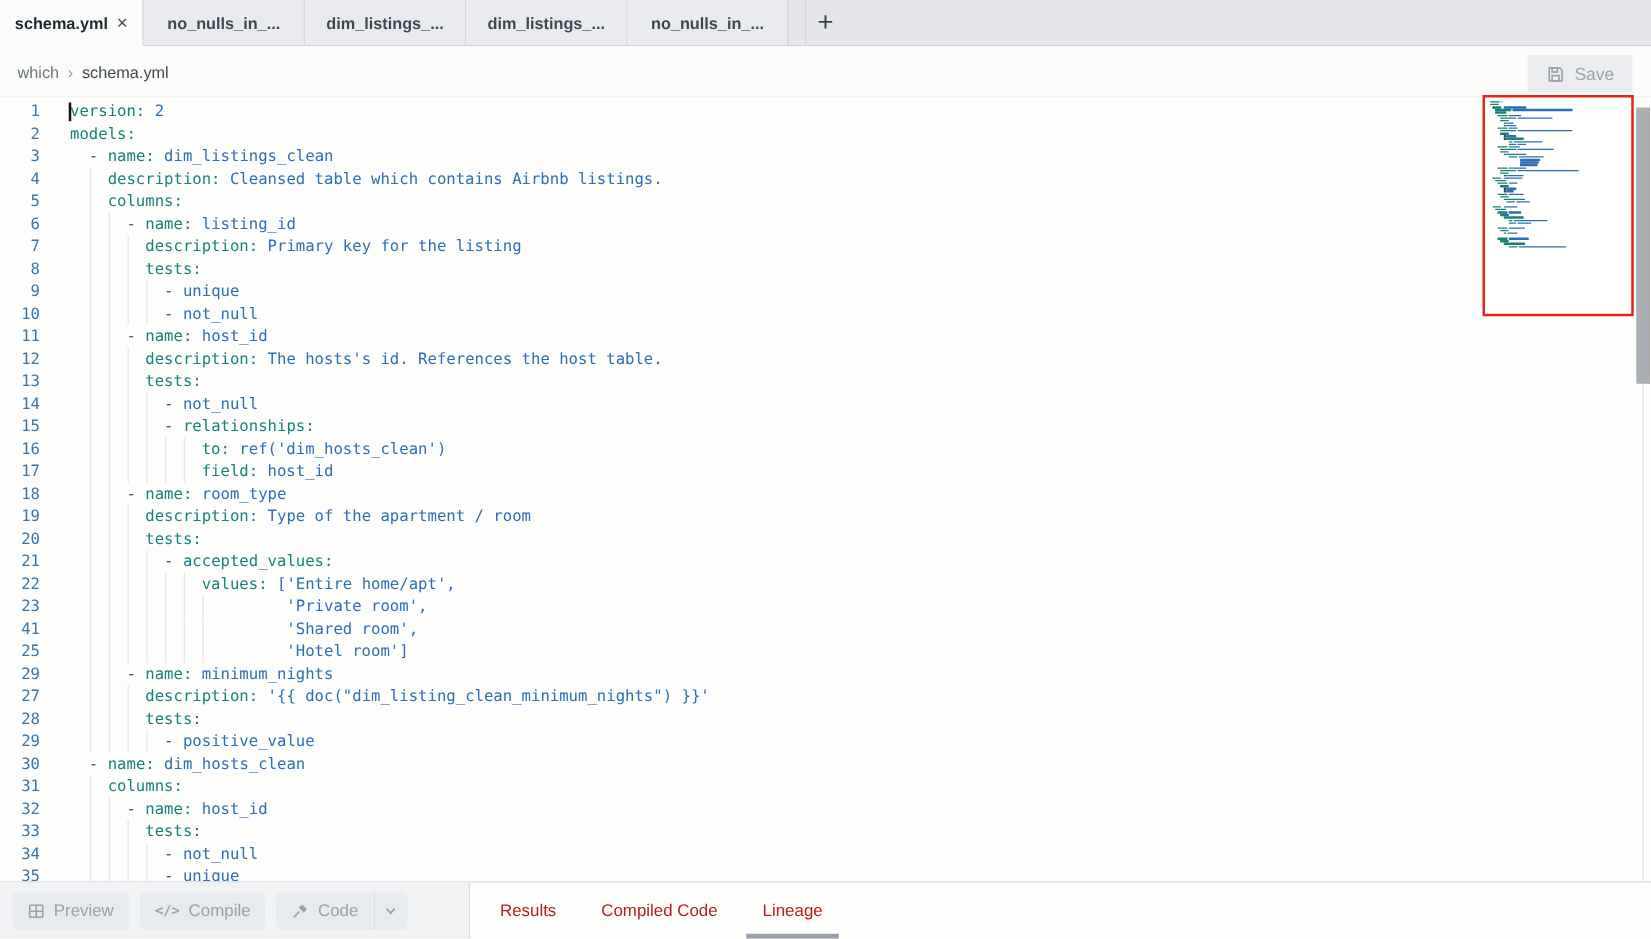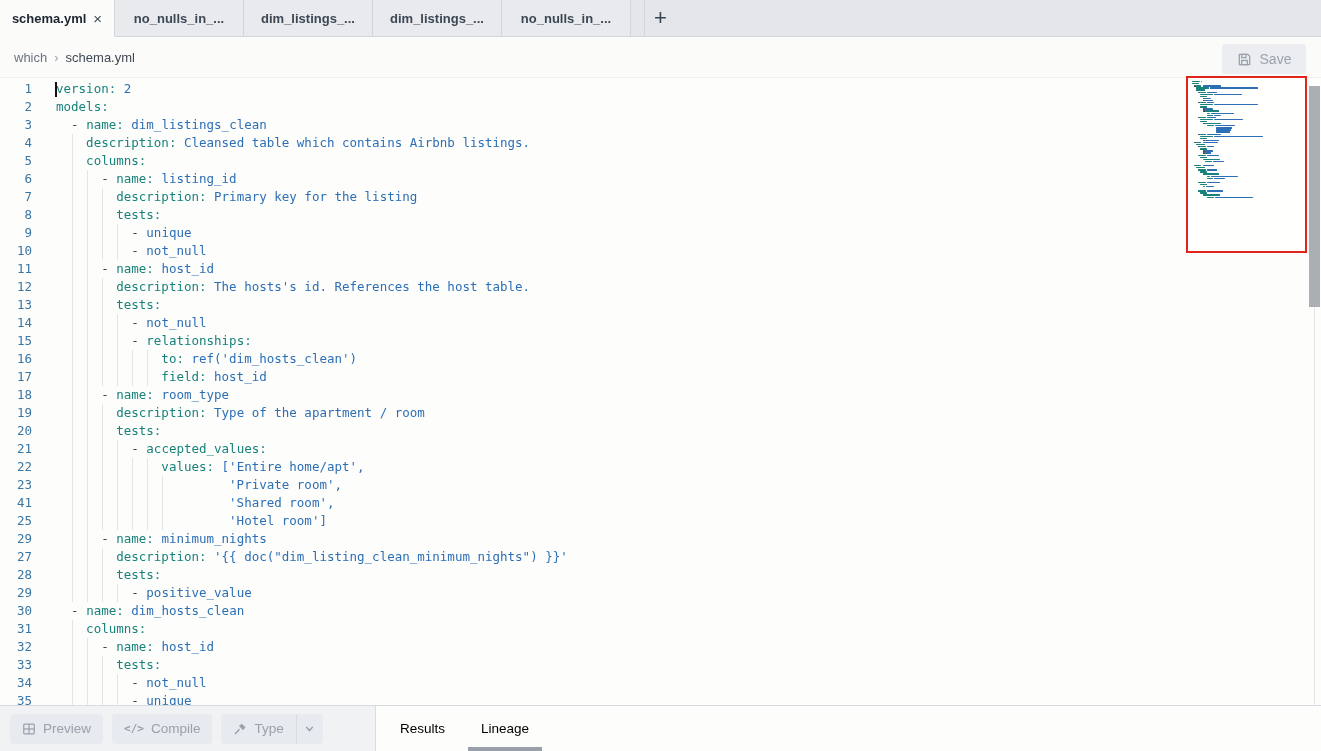--- a/index.html
+++ b/index.html
@@ -62,21 +62,21 @@
   .bb-left { width:376px; background:#f0f2f4; border-right:1px solid #d9dcdf;
     display:flex; align-items:center; padding-left:10px; gap:9px; flex:0 0 376px; }
   .bb-btn { height:30px; background:#e7eaee; border-radius:4px; display:inline-flex;
     align-items:center; justify-content:center; gap:7px; color:#99a1ac;
     font-size:13.5px; padding:0 12px; cursor:default; white-space:nowrap; }
   .bb-group { display:inline-flex; }
   .bb-group .main { border-radius:4px 0 0 4px; }
   .bb-group .chev { width:27px; padding:0; border-radius:0 4px 4px 0;
     border-left:1px solid #d8dbe0; }
   .bb-tabs { display:flex; align-items:stretch; padding-left:24px; gap:36px; }
-  .bb-tab { font-size:13.5px; color:#000000; display:flex; align-items:center;
+  .bb-tab { font-size:13.5px; color:#b91c1c; display:flex; align-items:center;
     position:relative; cursor:pointer; }
   .bb-tab.active::after { content:""; position:absolute; left:50%;
     transform:translateX(-50%); bottom:0; width:74px; height:4px; background:#99a0aa; }
   .icn { display:inline-flex; }
   .code-icn { font-family:"DejaVu Sans Mono", monospace; font-size:11px; font-weight:700; }
 </style>
 </head>
 <body>
 
 <div class="tabbar">
@@ -280,32 +280,35 @@
         <span>Compile</span>
       </div>
       <div class="bb-group">
         <div class="bb-btn main">
           <span class="icn">
             <svg width="14" height="14" viewBox="0 0 16 16">
               <path d="M2.3 13.7 L7.5 8.2" stroke="#99a1ac" stroke-width="1.6" fill="none"></path>
               <path d="M6.8 4.6 L10 2 L14.2 6 L11.6 9.3 Z" fill="#99a1ac"></path>
             </svg>
           </span>
-          <span>Type</span>
+          <span>Code</span>
         </div>
         <div class="bb-btn chev">
           <span class="icn">
             <svg width="13" height="13" viewBox="0 0 16 16" fill="none" stroke="#99a1ac" stroke-width="1.8">
               <polyline points="4,6 8,10.5 12,6"></polyline>
             </svg>
           </span>
         </div>
       </div>
     </div>
   <div class="bb-tabs">
       <div class="bb-tab">
         <span>Results</span>
       </div>
+      <div class="bb-tab">
+        <span>Compiled Code</span>
+      </div>
       <div class="bb-tab active">
         <span>Lineage</span>
       </div>
     </div>
 </div>
 
 </body></html>

